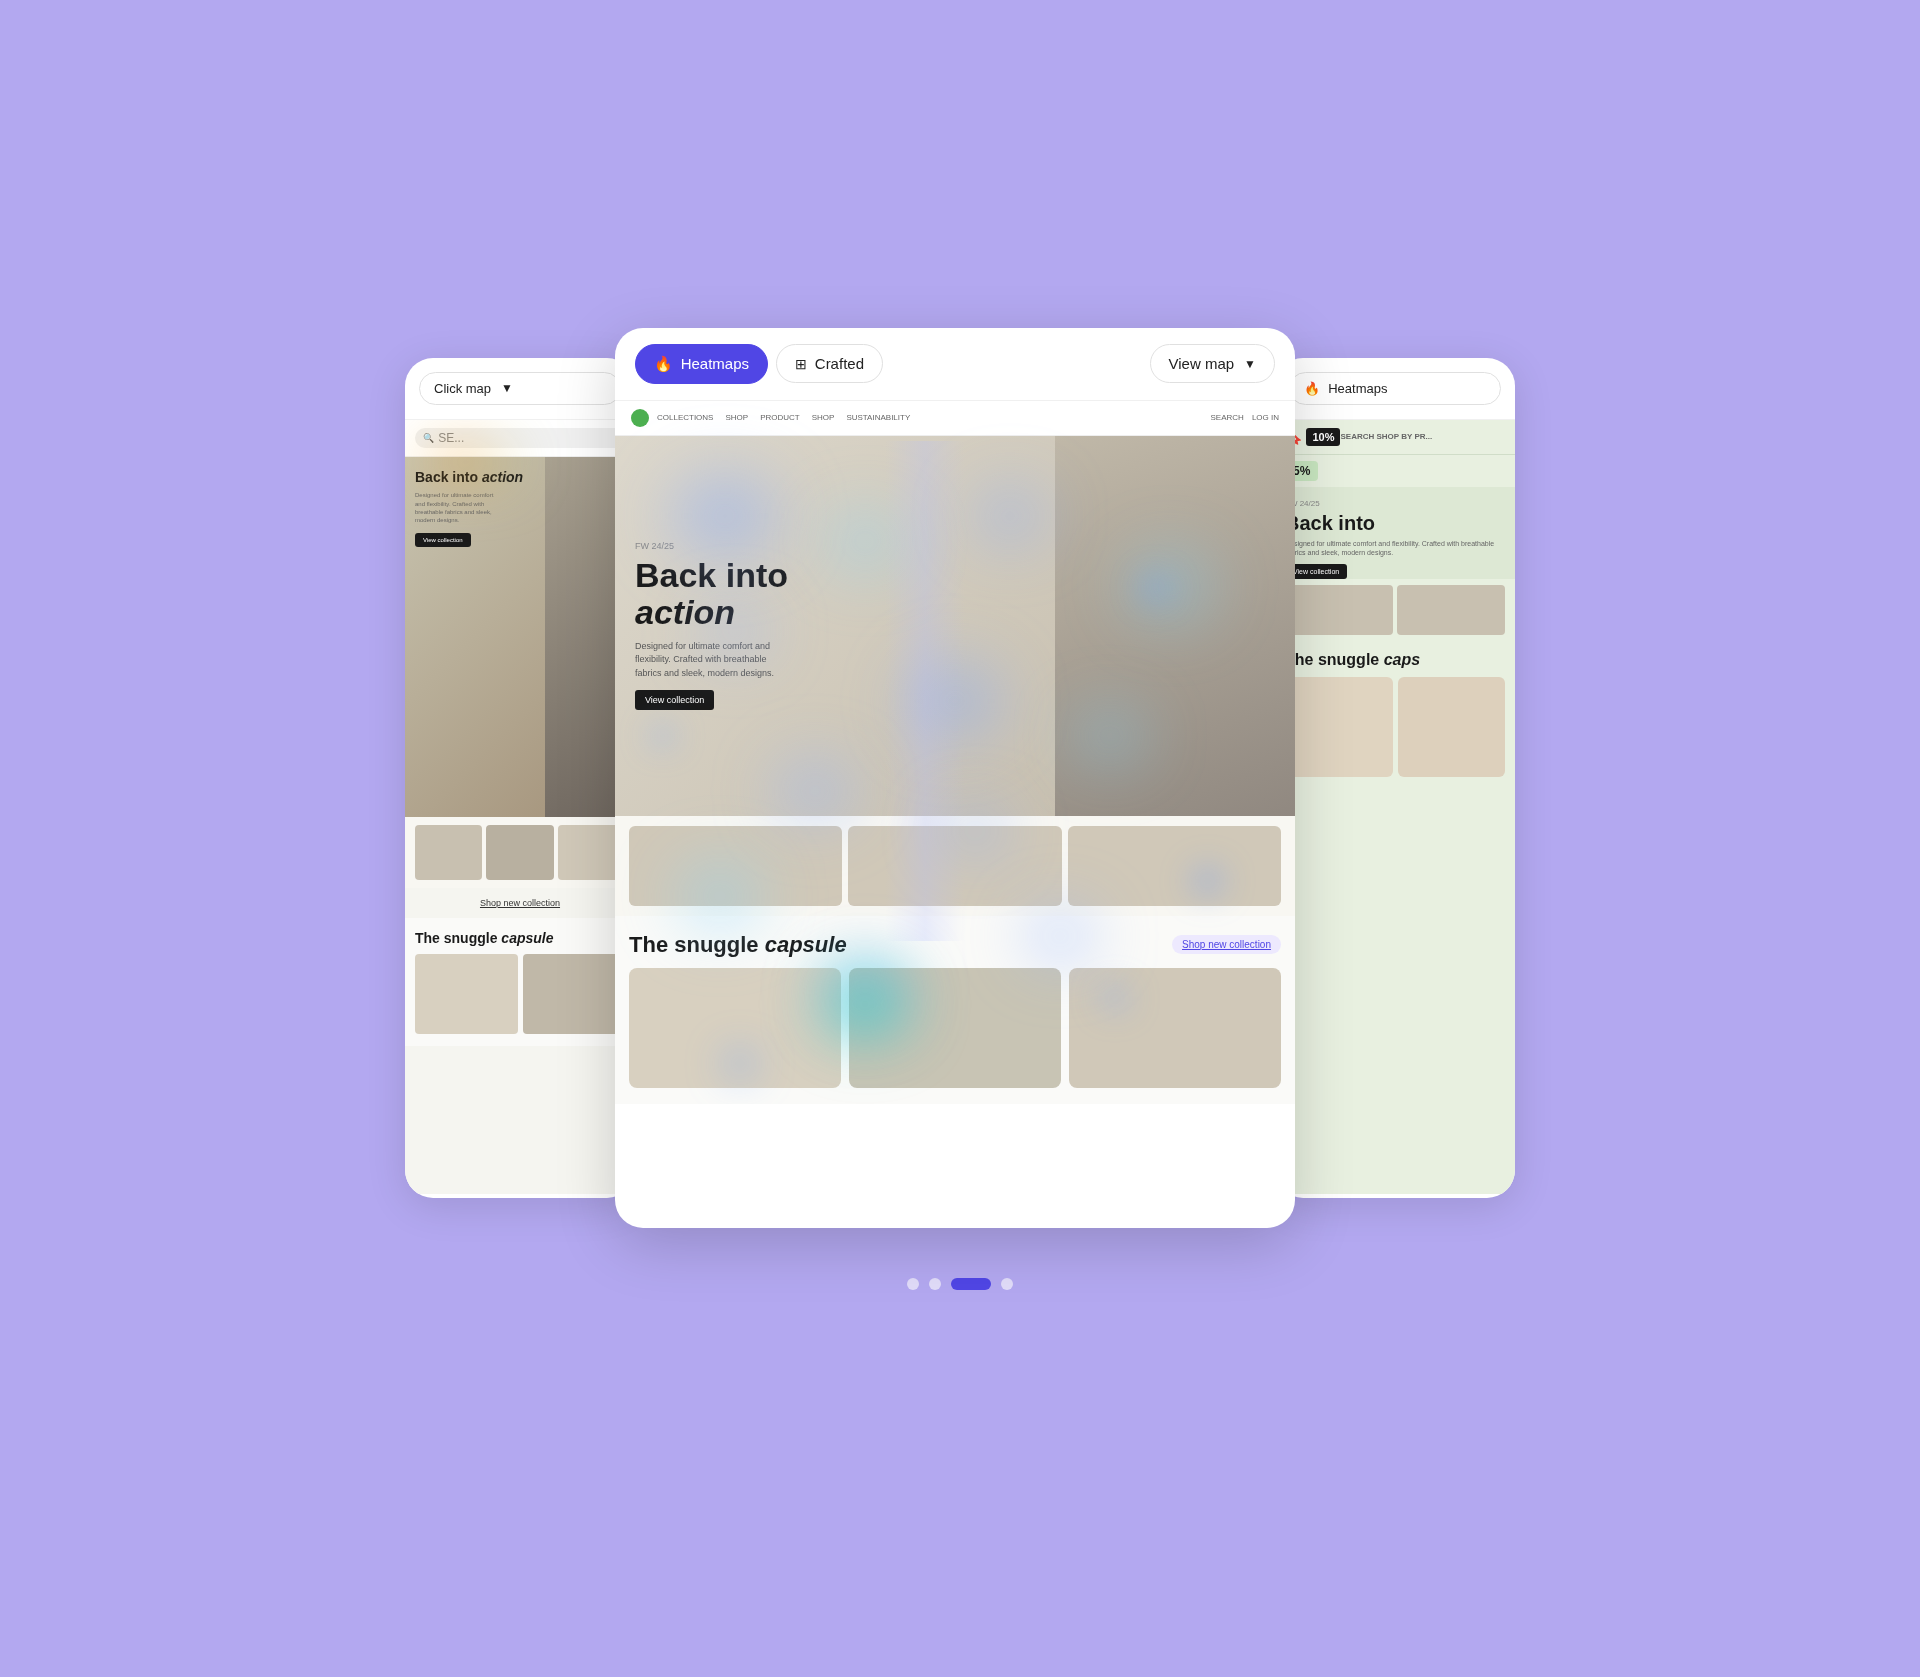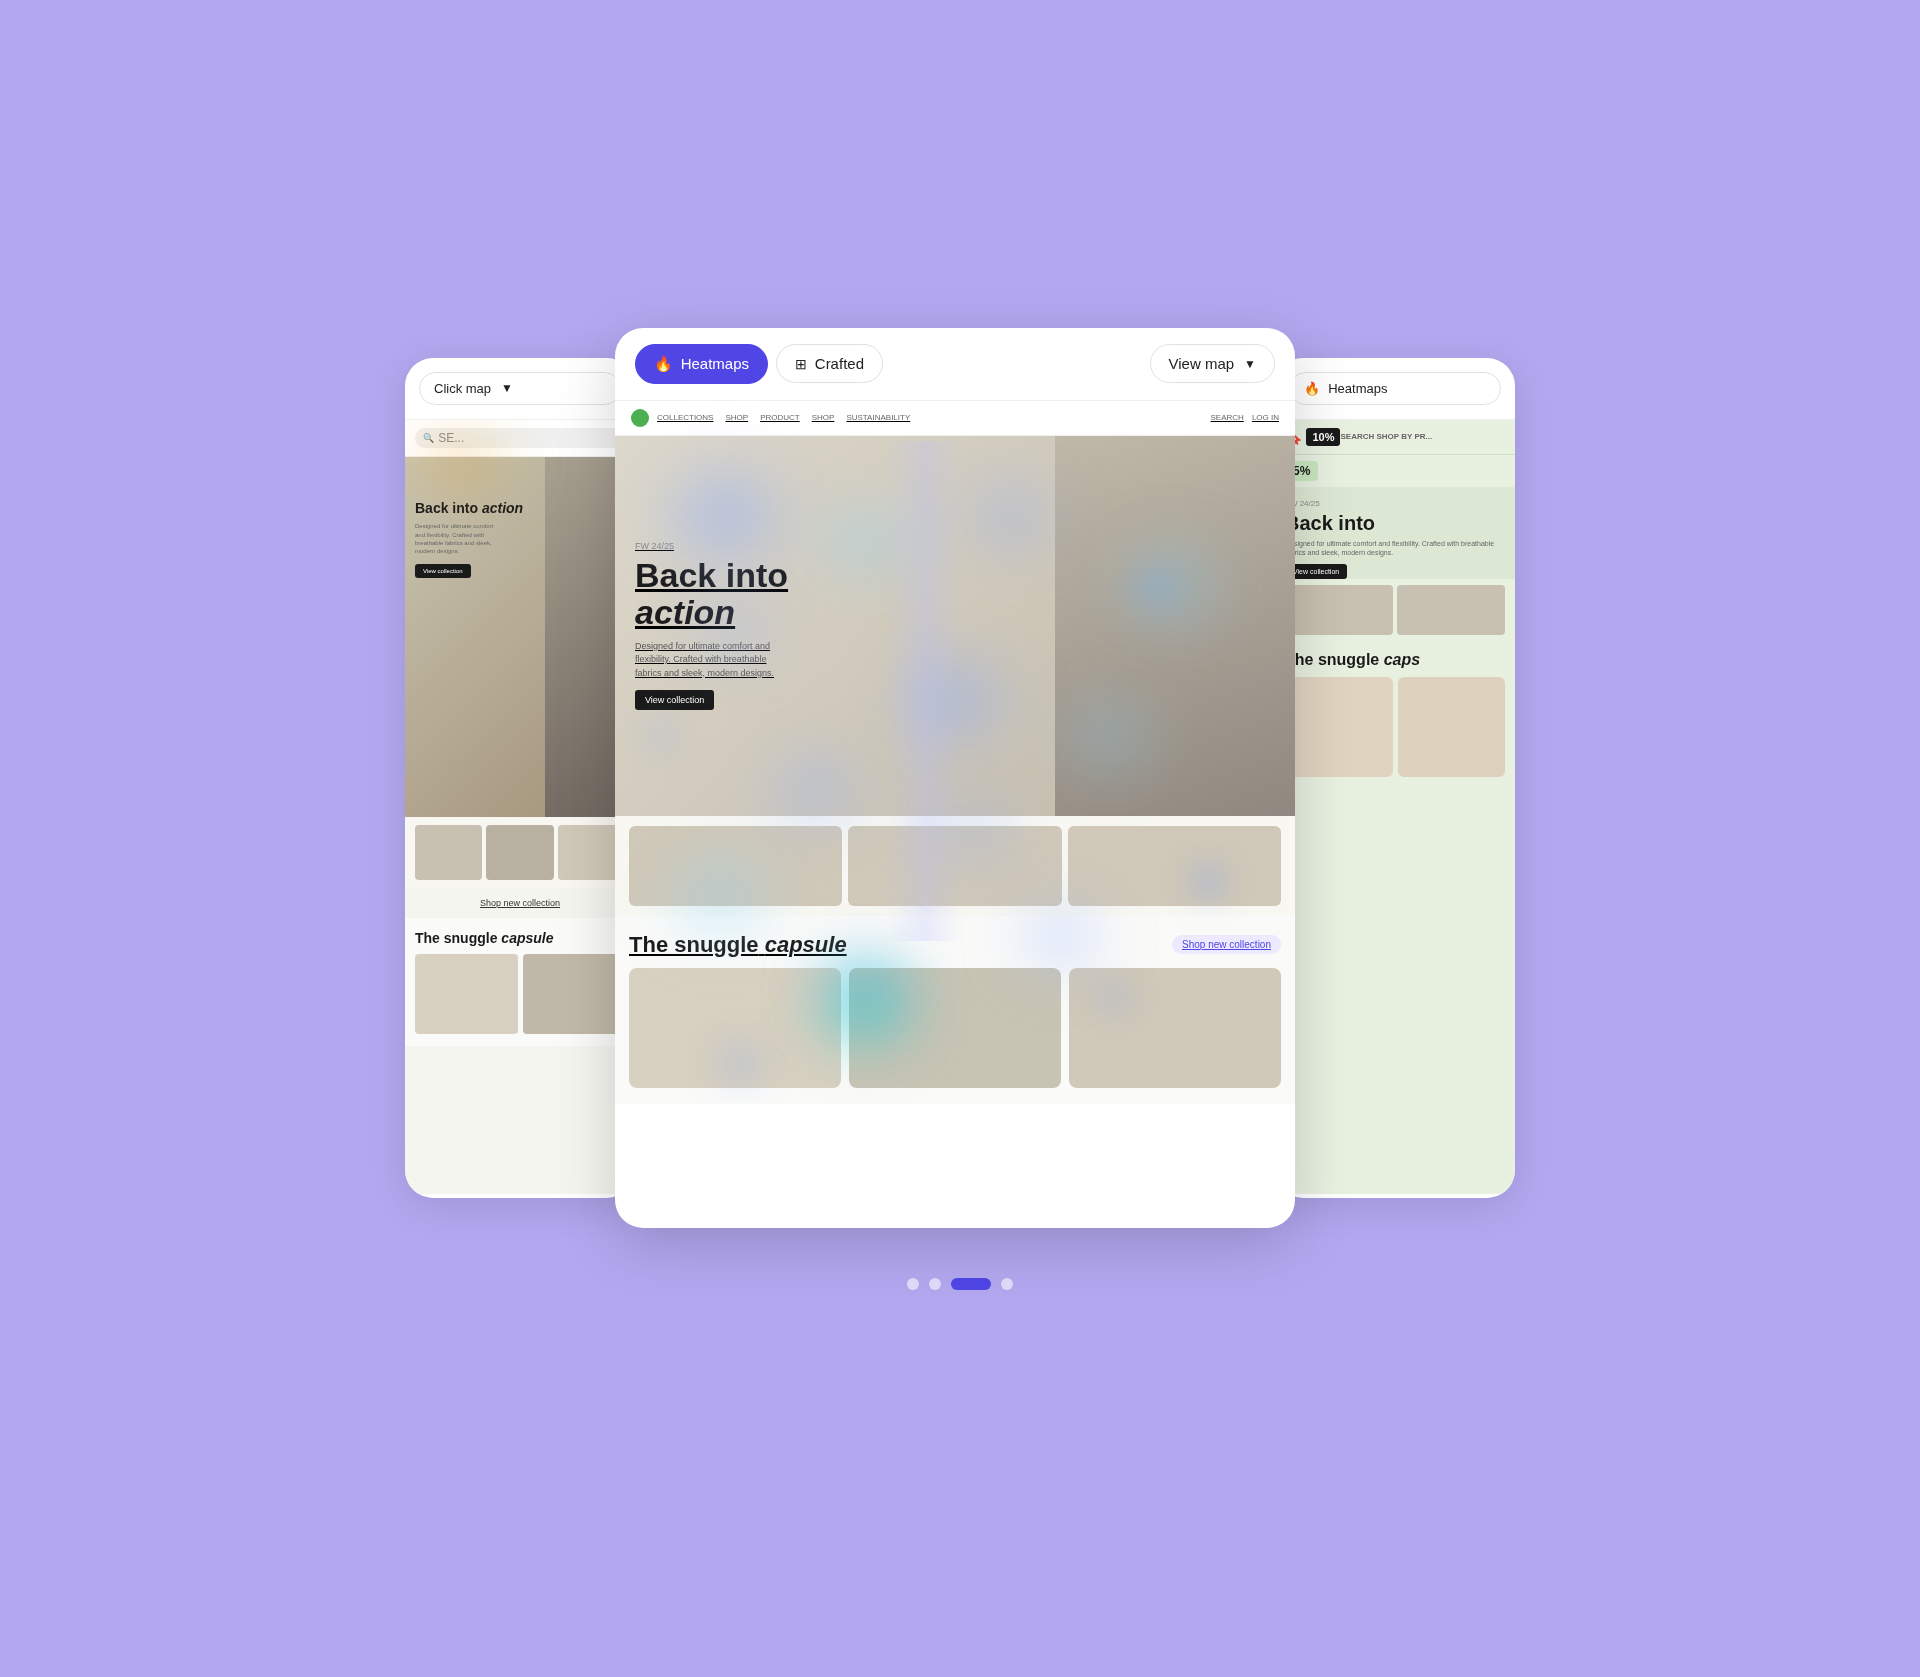--- a/index.html
+++ b/index.html
@@ -635,21 +635,21 @@
 
         <div class="mockup-search">
           <div class="mockup-search-bar">
             <span>🔍</span>
             <span style="font-size:12px;">SE...</span>
           </div>
         </div>
 
         <div class="hero-section">
           <div style="flex:1; position:relative; overflow:hidden; background: linear-gradient(135deg, #c8c4b0 0%, #a89880 100%);">
-            <div class="hero-text" style="left:10px; top:43px; transform:none;">
+            <div class="hero-text" style="left:10px; top:12px; transform:none;">
               <div class="hero-title" style="font-size:14px;">
                 <span>Back into</span> <em>action</em>
               </div>
               <div class="hero-subtitle" style="font-size:6px; max-width:80px;">Designed for ultimate comfort and flexibility. Crafted with breathable fabrics and sleek, modern designs.</div>
               <div class="hero-cta" style="font-size:6px;">View collection</div>
             </div>
           </div>
           <div style="width:90px; background: linear-gradient(160deg, #a8a090 0%, #706860 100%);">
           </div>
         </div>
@@ -695,21 +695,21 @@
         <span style="font-size:14px;">⊞</span>
         <span>Crafted</span>
       </button>
       <div style="flex:1;"></div>
       <button class="toolbar-btn">
         <span>View map</span>
         <span class="chevron">▼</span>
       </button>
     </div>
 
-    <div style="flex:1; position:relative; overflow:hidden;text-decoration:underline;">
+    <div style="flex:1; position:relative; overflow:hidden;">
       <div class="center-website">
 
         <div class="center-nav">
           <div style="display:flex; align-items:center; gap:8px;">
             <div class="center-nav-logo"></div>
             <div class="center-nav-links">
               <span>COLLECTIONS</span>
               <span>SHOP</span>
               <span>PRODUCT</span>
               <span>SHOP</span>

